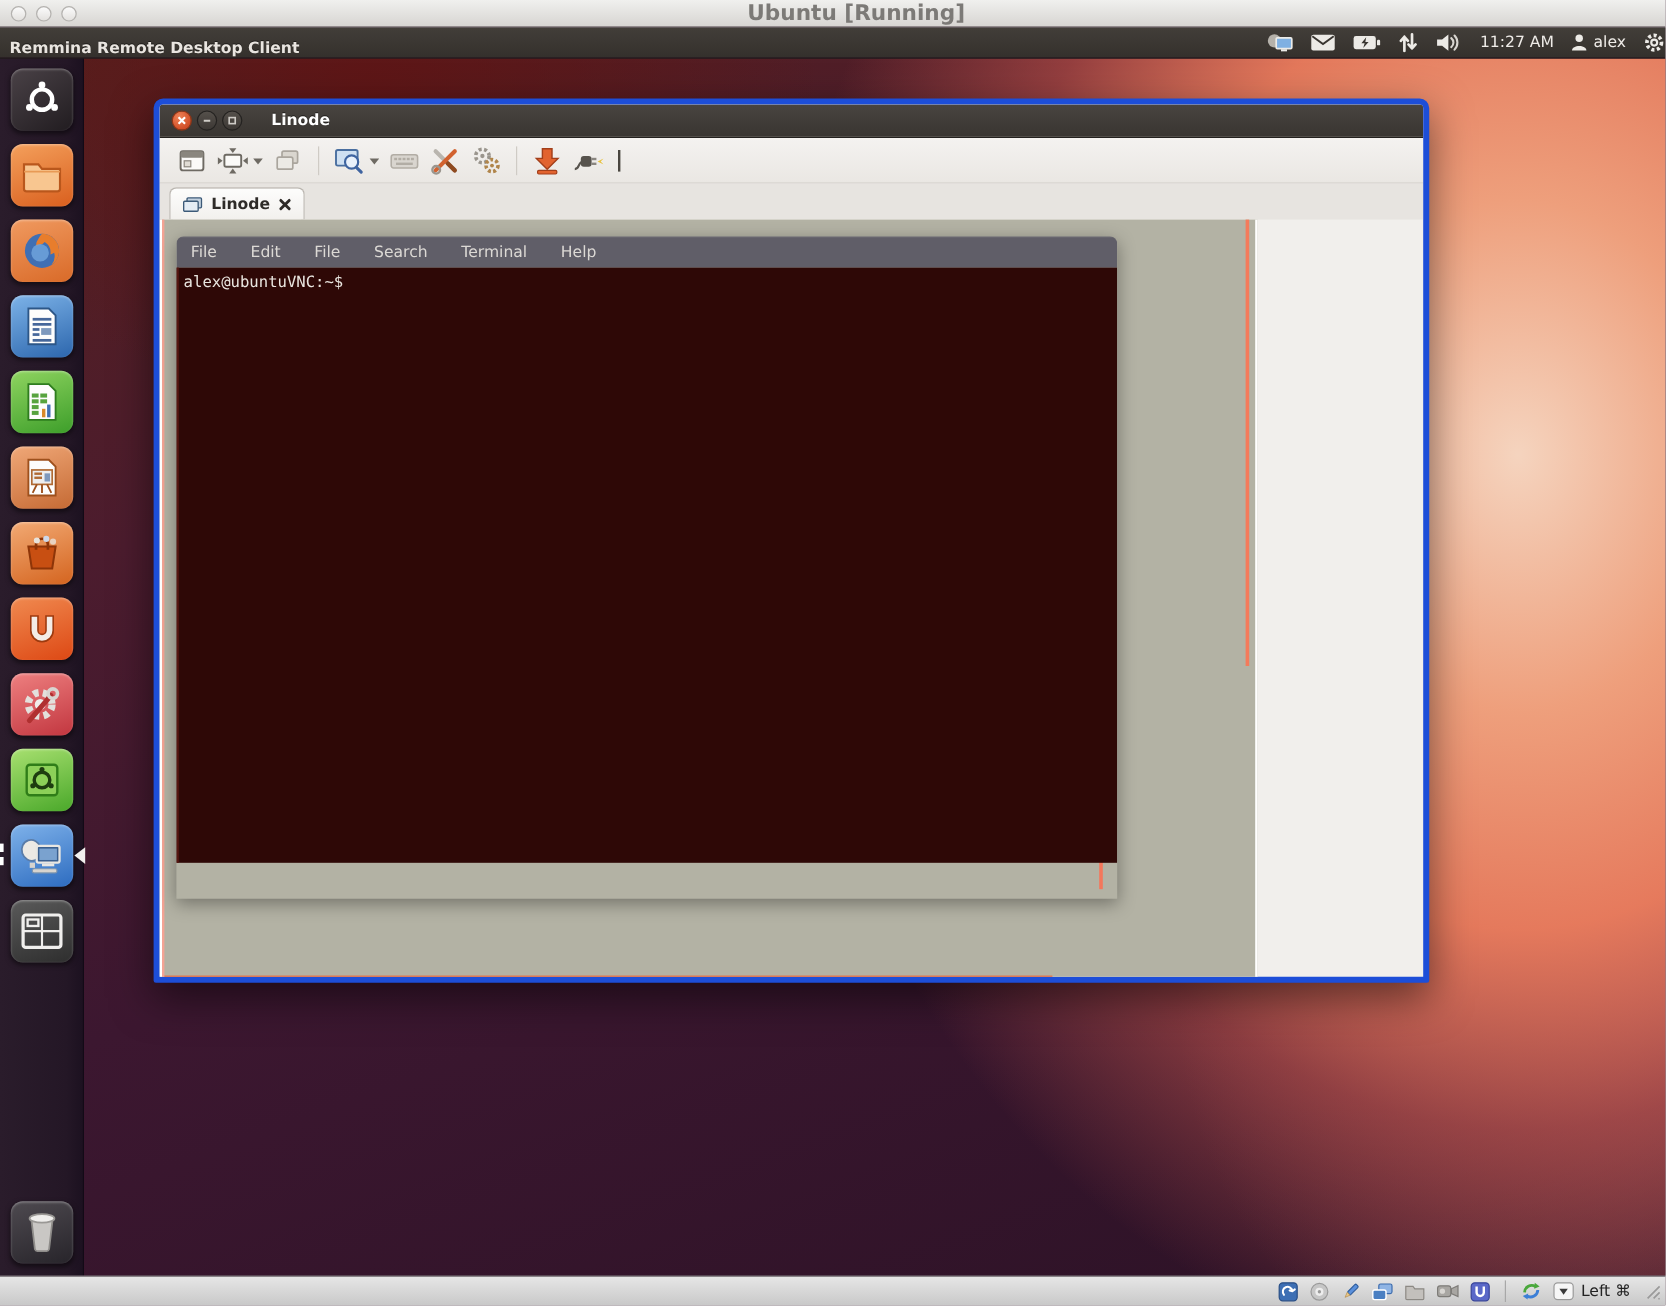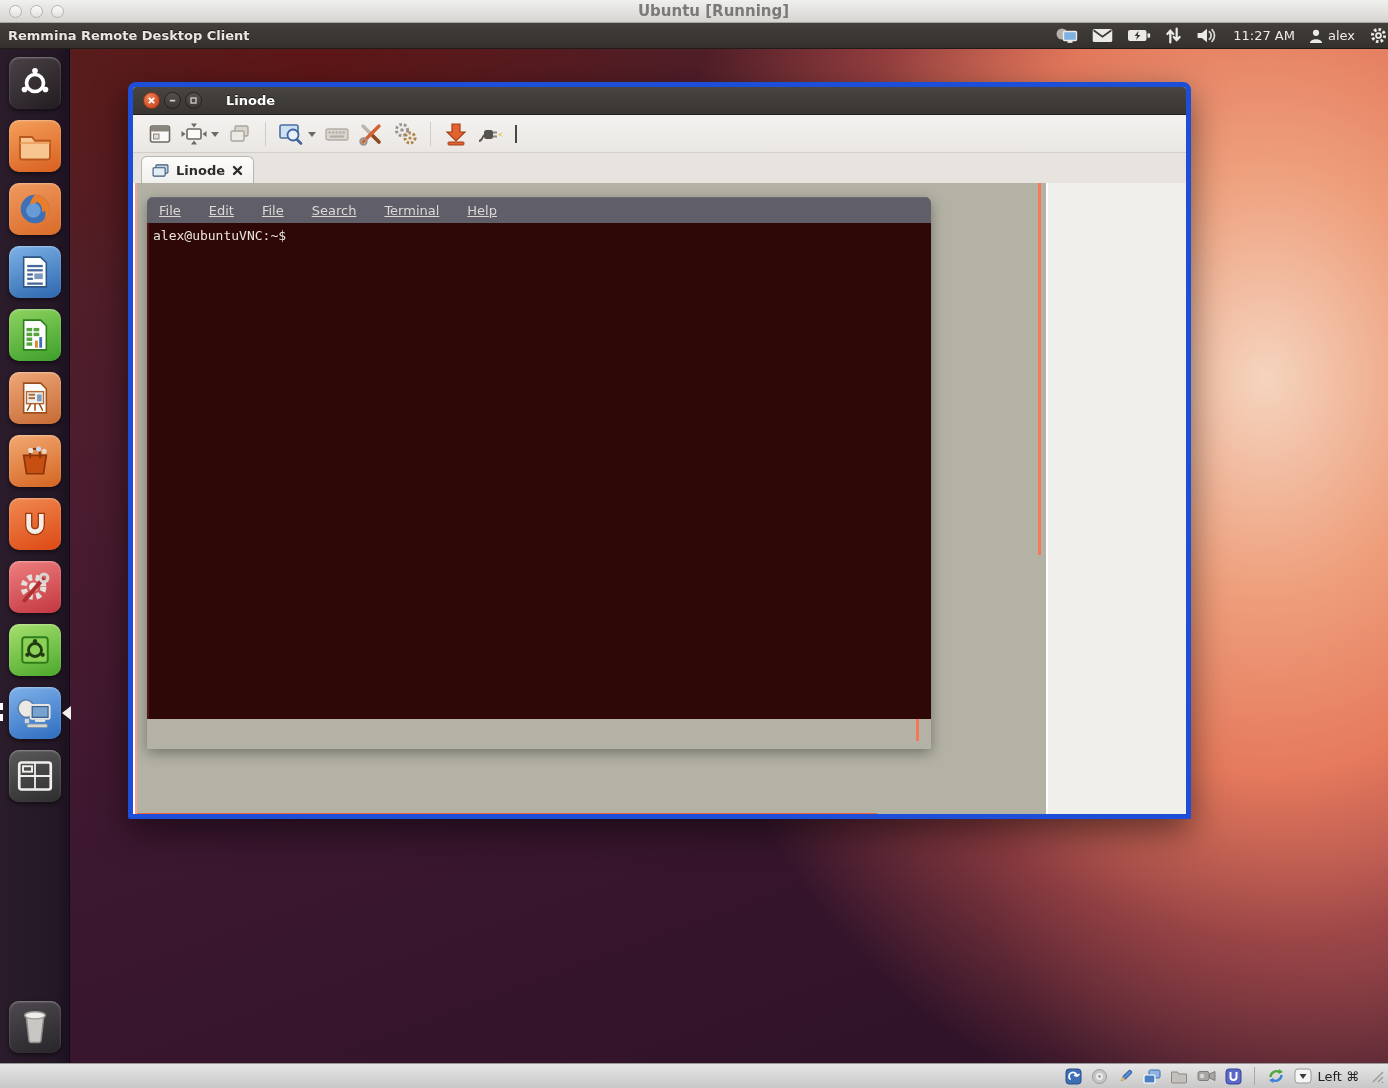--- a/index.html
+++ b/index.html
@@ -7,26 +7,26 @@
   body { font-family:"DejaVu Sans","Liberation Sans",sans-serif; font-size:13px; }
   .screen { position:relative; width:1388px; height:1088px; background:#2c1226; }
 
   
   .mac-titlebar { position:absolute; left:0; top:0; width:100%; height:23px;
     background:linear-gradient(#f0f0ee,#d7d5d2); border-bottom:1px solid #a8a6a2;
     display:flex; align-items:center; }
   .traffic { display:flex; gap:8px; margin-left:9px; }
   .traffic span { width:13px; height:13px; border-radius:50%; border:1.5px solid #b4b2af;
     background:linear-gradient(#fbfbfb,#e3e1de); display:inline-block; }
-  .mac-title { position:absolute; left:5px; right:0; text-align:center; color:#7c7a77; font-weight:bold; font-size:15px;padding-left:34px; }
+  .mac-title { position:absolute; left:5px; right:0; text-align:center; color:#7c7a77; font-weight:bold; font-size:18px;padding-left:34px; }
 
   
   .panel { position:absolute; left:0; top:23px; width:100%; height:26px;
     background:linear-gradient(#423e39,#34302c); border-bottom:1px solid #1f1c19;
-    display:flex; align-items:center; color:#e9e5e0; }
+    display:flex; align-items:flex-end; color:#e9e5e0; }
   .panel .app-title { font-weight:bold; margin-left:8px; text-shadow:0 -1px 0 #1d1b18; }
   .tray { margin-left:auto; display:flex; align-items:center; gap:14px; }
   .tray .titem { display:flex; align-items:center; gap:5px; height:26px; cursor:default; }
   .tray svg { display:block; }
   .clock-text, .user-text { color:#efece8; }
 
   
   .launcher { position:absolute; left:0; top:49px; width:70px; height:1014px;
     background:linear-gradient(90deg,#2a1c2b,#241726 80%, #1c1120); border-right:1px solid #120a16;
     display:flex; flex-direction:column; align-items:center; padding-top:8px; gap:11px; }
@@ -99,21 +99,21 @@
     border-radius:6px 6px 0 0; box-shadow:0 4px 14px rgba(0,0,0,.35); overflow:hidden; }
   .term-titlebar { height:30px; background:linear-gradient(#6a6871,#585660); display:flex; align-items:center; color:#fff; }
   .term-btns { display:flex; gap:4px; margin-left:10px; }
   .term-btn { width:15px; height:15px; border-radius:50%; display:flex; align-items:center; justify-content:center; cursor:pointer; }
   .tb-close { background:radial-gradient(circle at 35% 30%, #f28a5a, #d9502b 70%); border:1px solid #8e3517; }
   .tb-min { background:linear-gradient(#a3a190,#82806f); border:1px solid #585648; }
   .tb-max { background:linear-gradient(#97958f,#787670); border:1px solid #52504b; }
   .term-title { font-weight:bold; margin-left:14px; text-shadow:0 1px 1px rgba(0,0,0,.4); }
   .term-menubar { height:26px; background:#605e68; display:flex; align-items:center; gap:20px; padding-left:8px;
     color:#dcd9d5; border-top:1px solid #6c6a73; }
-  .term-menubar span { cursor:pointer; padding:2px 4px;text-decoration:underline; }
+  .term-menubar span { cursor:pointer; padding:2px 4px; }
   .term-body { height:496px; background:#2e0806; color:#e9e5df;
     font-family:"DejaVu Sans Mono","Liberation Mono",monospace; font-size:13px;
     padding:5px 4px; border-left:2px solid #551510; cursor:text; }
 
   
   .vbar { position:absolute; left:0; top:1063px; width:100%; height:25px;
     background:linear-gradient(#e6e6e6,#c8c8c8); border-top:1px solid #979797;
     display:flex; align-items:center; justify-content:flex-end; gap:9px; padding-right:4px; color:#2e2e2e; }
   .vicon { display:flex; align-items:center; cursor:pointer; }
   .v-sep { width:1px; height:18px; background:#a8a8a8; margin:0 3px; }

